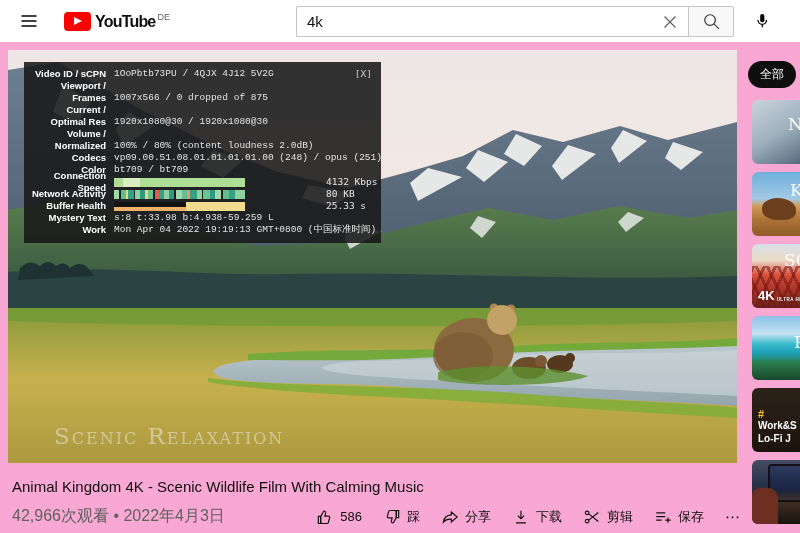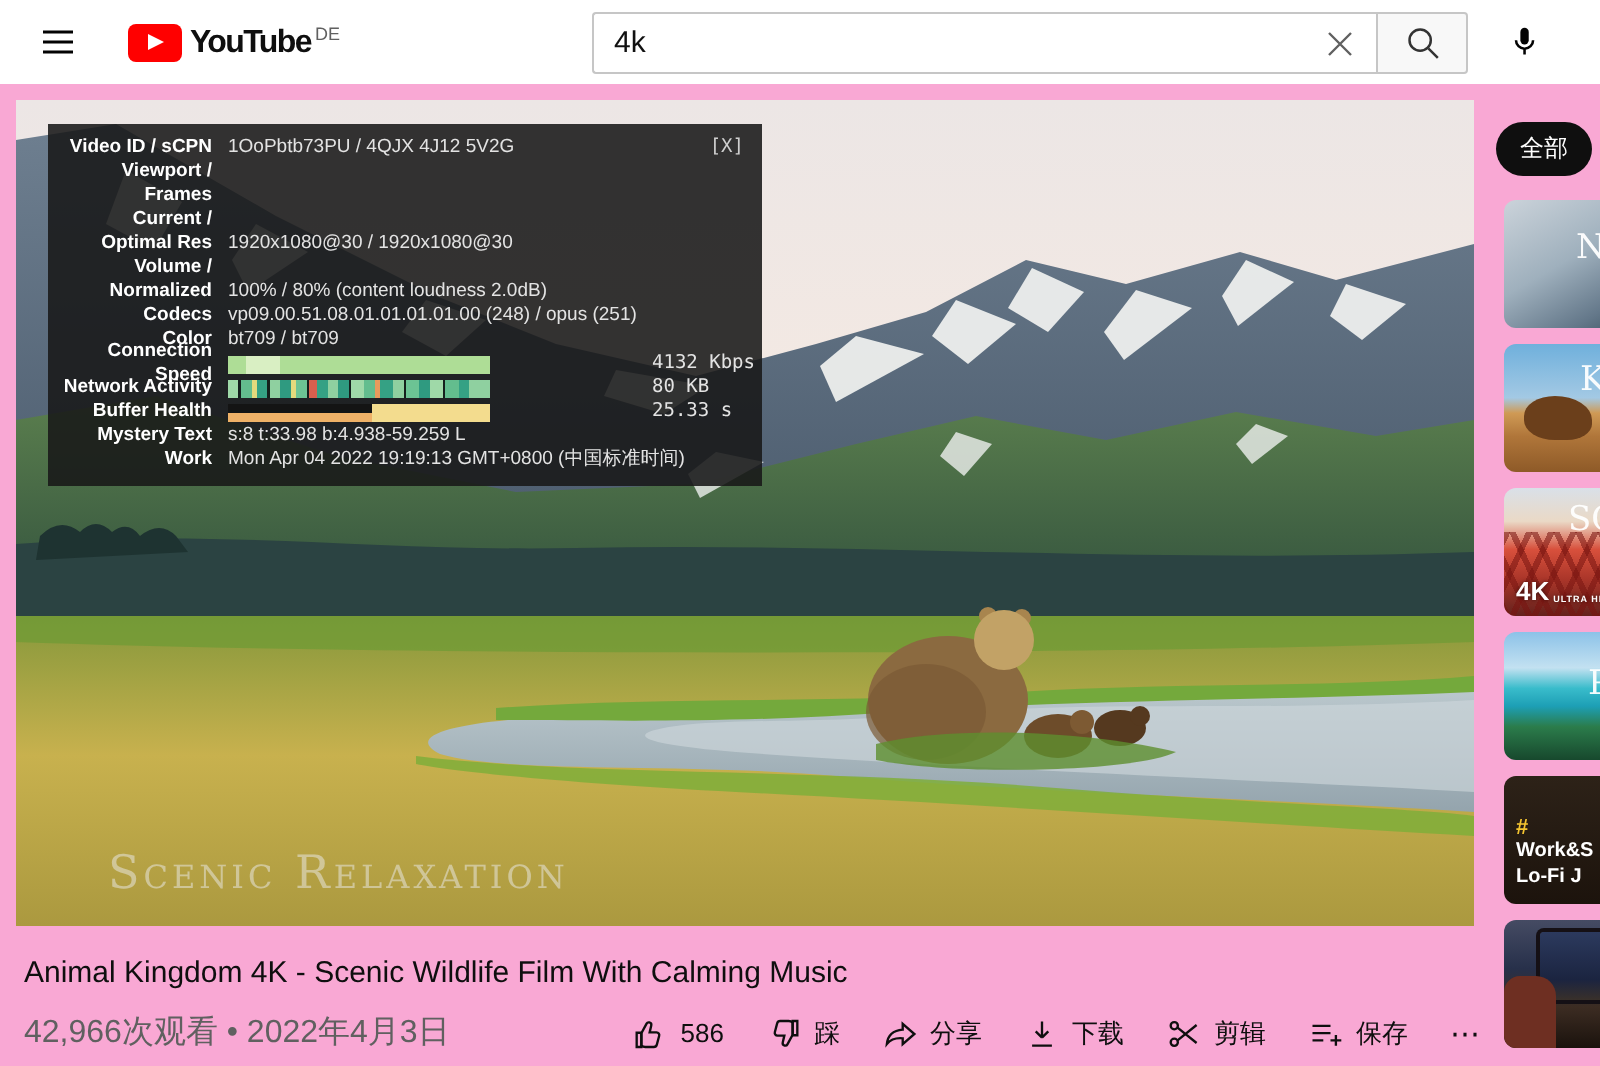--- a/index.html
+++ b/index.html
@@ -34,21 +34,21 @@
   .player{position:absolute;left:8px;top:50px;width:729px;height:413px;background:#000;overflow:hidden}
   .player svg.scene{display:block;width:729px;height:413px}
 
   
   .stats{position:absolute;left:16px;top:12px;width:357px;background:rgba(24,24,24,.88);
     color:#ddd;padding:6px 8px 7px 6px;font-size:9.5px;line-height:12px;z-index:3}
   .stats .close{position:absolute;right:9px;top:6px;color:#cfcfcf;
     font-family:"DejaVu Sans Mono",monospace;font-size:9.5px;cursor:pointer}
   .srow{display:flex;align-items:flex-end}
   .srow .lbl{flex:none;width:84px;text-align:right;font-weight:bold;color:#fff;padding-right:8px}
-  .srow .val{font-family:Liberation Sans, sans-serif;color:#e3e3e3;white-space:nowrap}
+  .srow .val{font-family:Liberation Mono, monospace;color:#e3e3e3;white-space:nowrap}
   .grow{display:flex;align-items:center;position:relative;height:12px}
   .grow .lbl{flex:none;width:84px;text-align:right;font-weight:bold;color:#fff;padding-right:8px}
   .gbar{width:131px;height:9px;flex:none}
   .gval{position:absolute;left:296px;font-family:"DejaVu Sans Mono",monospace;color:#e3e3e3;white-space:nowrap}
   .bar-conn{background:linear-gradient(90deg,#aedd96 0 7%,#d9efc3 7% 20%,#aedd96 20% 100%)}
   .bar-net{background:linear-gradient(90deg,#9fd9a8 0 4%,#15201d 4% 5%,#63bd8e 5% 9%,#e4da7d 9% 11%,
     #35a184 11% 15%,#15201d 15% 16%,#8fd0a0 16% 20%,#2f9a80 20% 24%,#e4da7d 24% 26%,#6cc394 26% 30%,
     #15201d 30% 31%,#d95f4e 31% 34%,#35a184 34% 38%,#8fd0a0 38% 42%,#2f9a80 42% 46%,#15201d 46% 47%,
     #9fd9a8 47% 52%,#63bd8e 52% 56%,#e89a5c 56% 58%,#35a184 58% 63%,#8fd0a0 63% 67%,#15201d 67% 68%,
     #6cc394 68% 73%,#2f9a80 73% 77%,#9fd9a8 77% 82%,#15201d 82% 83%,#63bd8e 83% 88%,#35a184 88% 92%,
@@ -210,20 +210,21 @@
     </svg>
 
     <div class="stats">
       <span class="close">[X]</span>
       <div class="srow">
           <span class="lbl">Video ID / sCPN</span>
           <span class="val">1OoPbtb73PU / 4QJX 4J12 5V2G</span>
         </div>
       <div class="srow">
           <span class="lbl">Viewport / Frames</span>
+          <span class="val">1007x566 / 0 dropped of 875</span>
         </div>
       <div class="srow">
           <span class="lbl">Current / Optimal Res</span>
           <span class="val">1920x1080@30 / 1920x1080@30</span>
         </div>
       <div class="srow">
           <span class="lbl">Volume / Normalized</span>
           <span class="val">100% / 80% (content loudness 2.0dB)</span>
         </div>
       <div class="srow">

